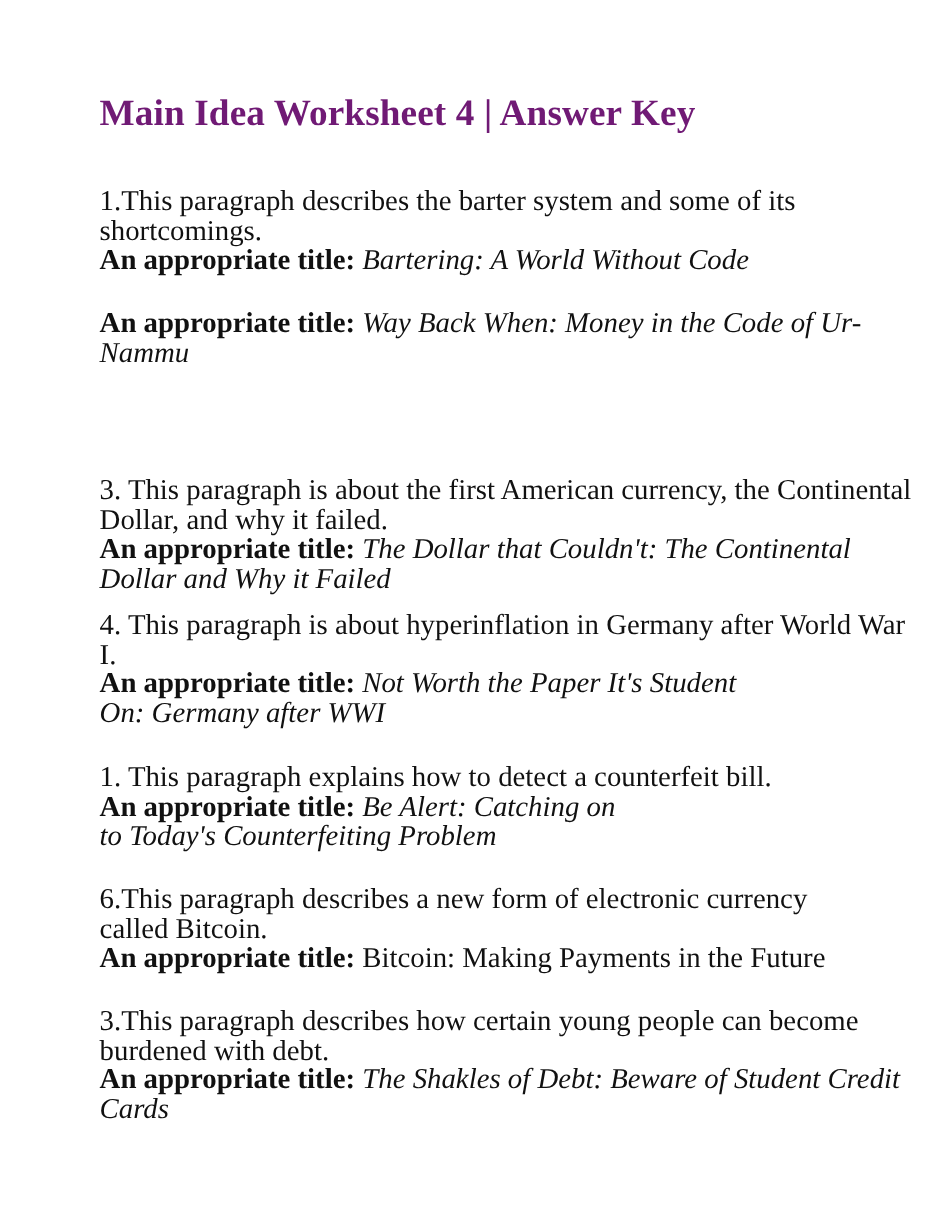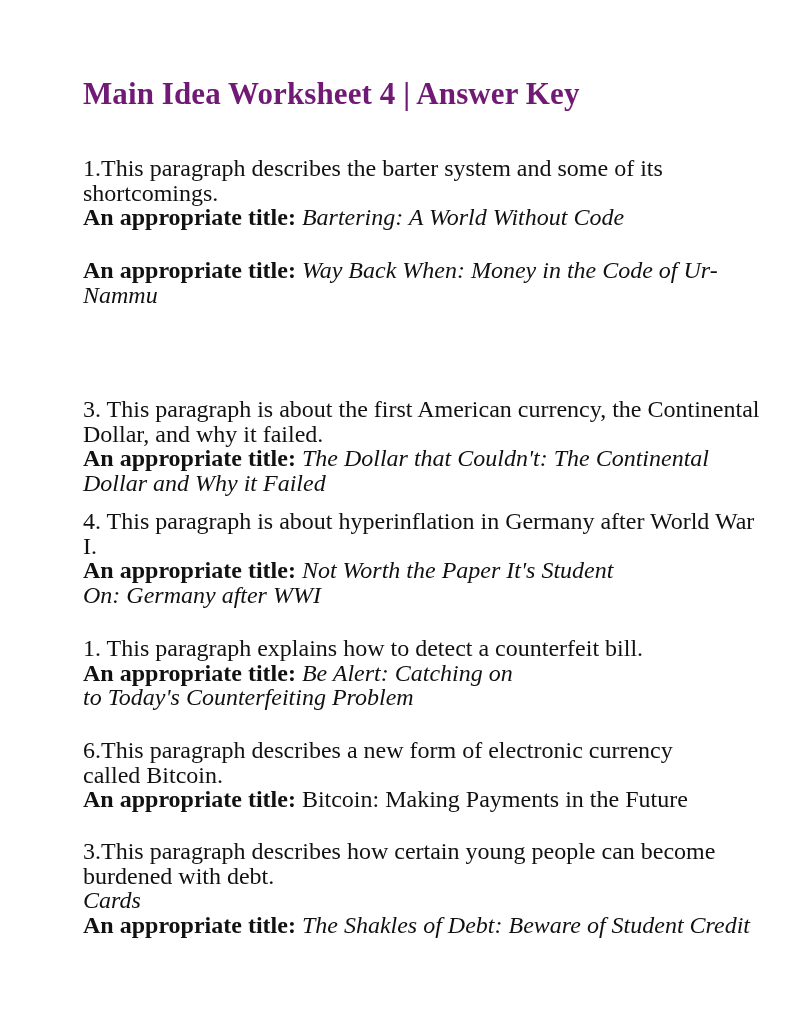--- a/index.html
+++ b/index.html
@@ -109,20 +109,20 @@
     <span class="line">called Bitcoin.</span>
     <span class="line">
       <span class="label">An appropriate title:</span>
       <span class="title-plain">Bitcoin: Making Payments in the Future</span>
     </span>
   </div>
 
   <div class="answer-item" style="position:absolute; top:683px;">
     <span class="line">3.This paragraph describes how certain young people can become</span>
     <span class="line">burdened with debt.</span>
-    <span class="line title-italic">Cards</span>
     <span class="line">
       <span class="label">An appropriate title:</span>
       <span class="title-italic">The Shakles of Debt: Beware of Student Credit</span>
     </span>
+    <span class="line title-italic">Cards</span>
   </div>
 
 </div>
 
 </body></html>

